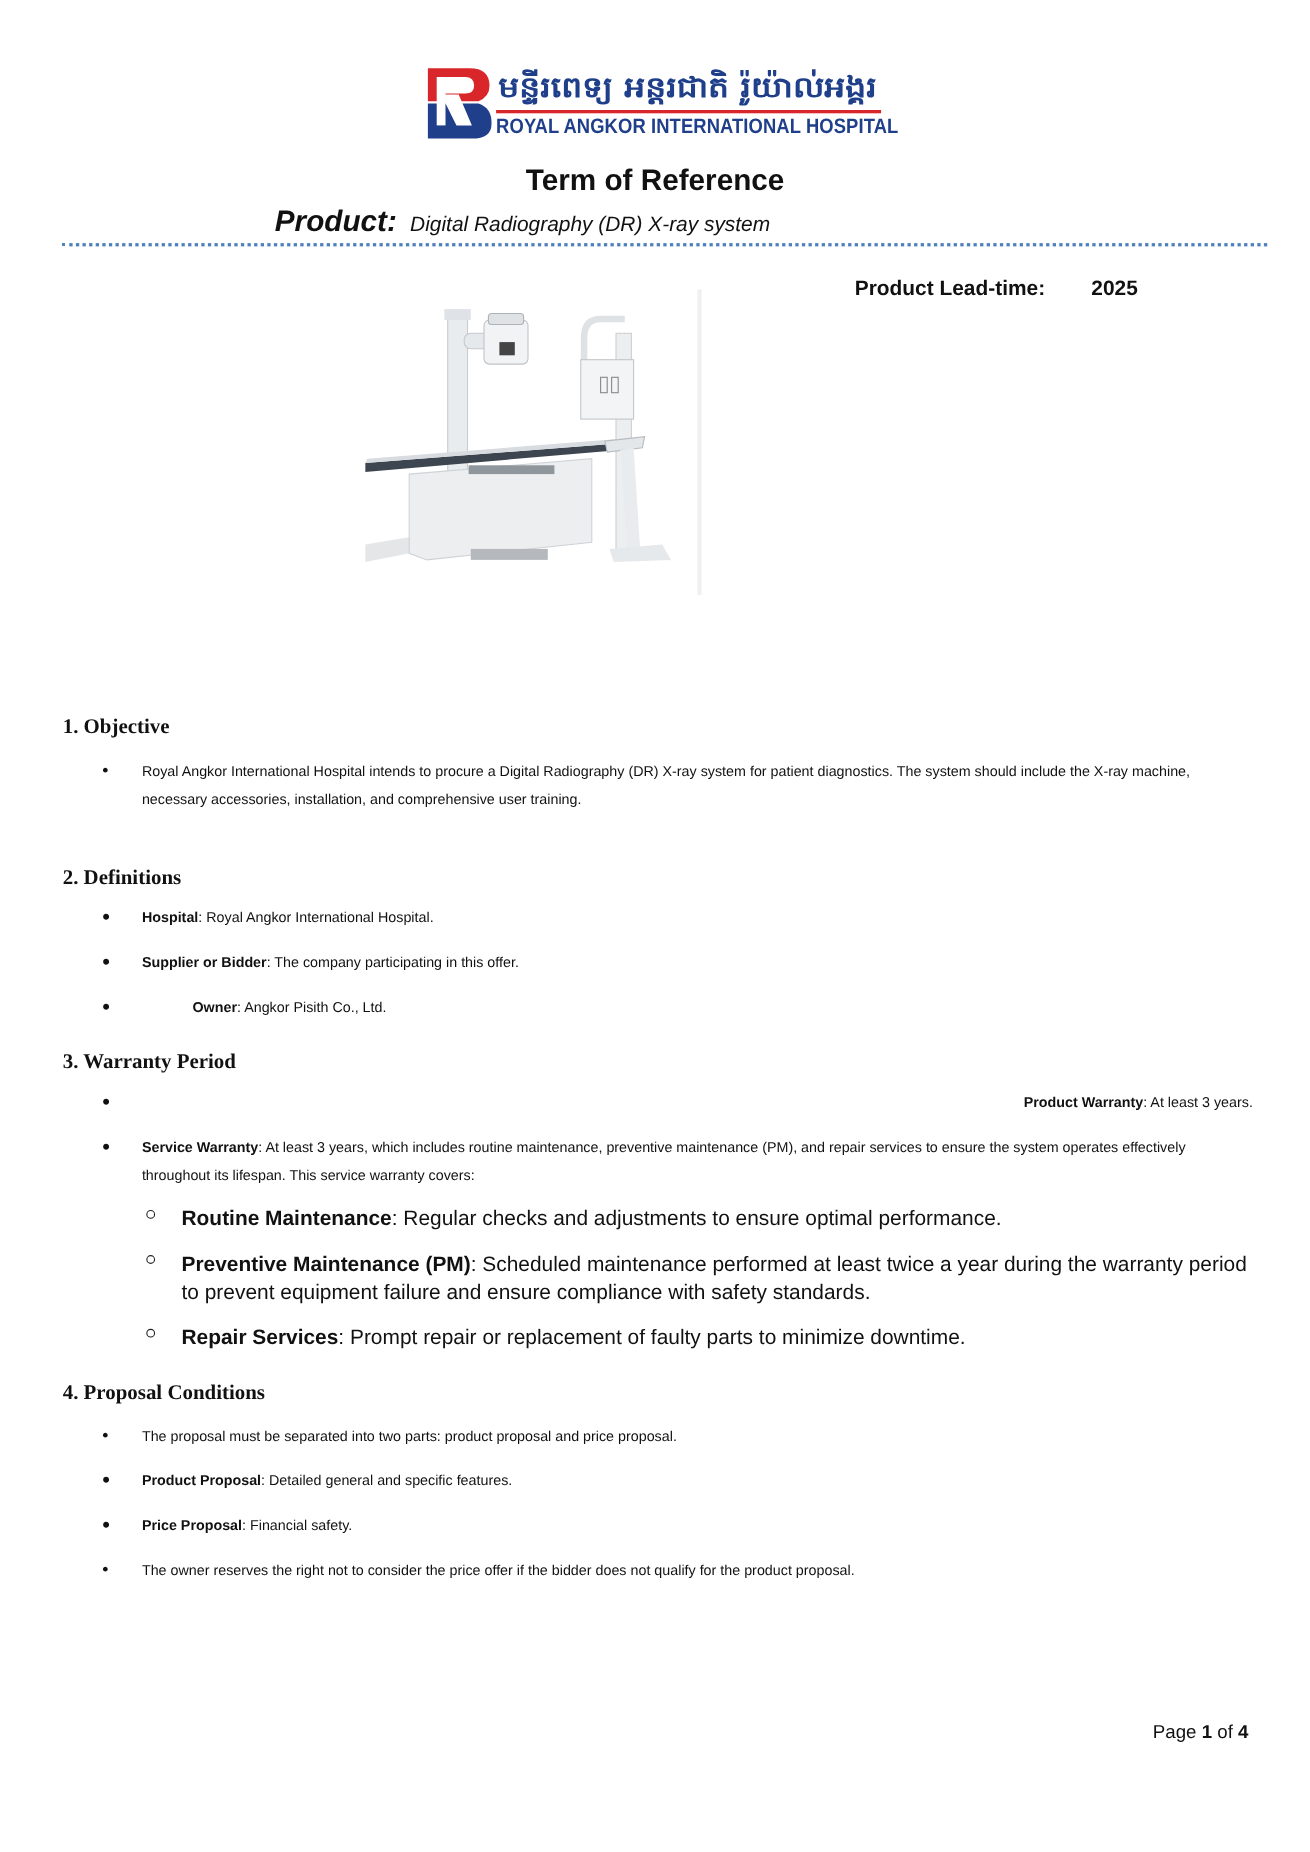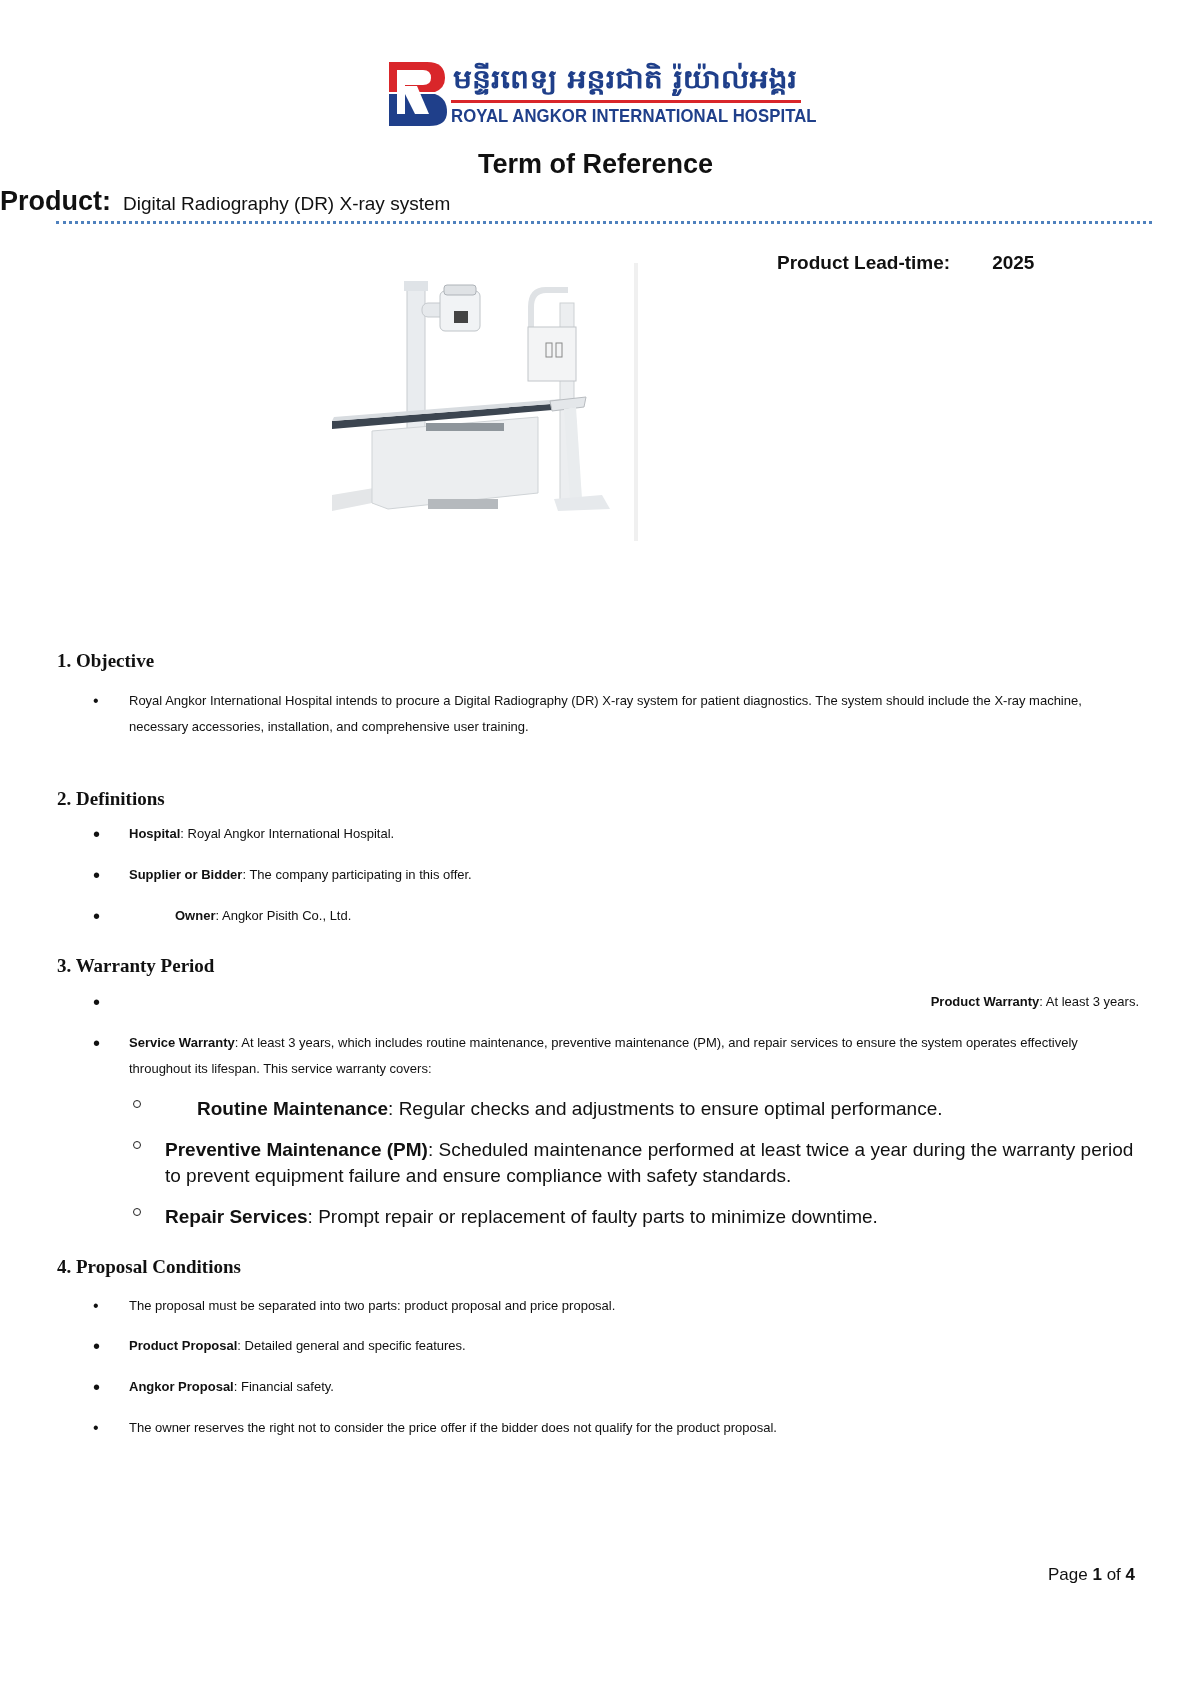--- a/index.html
+++ b/index.html
@@ -7,21 +7,21 @@
   .abs { position:absolute; }
 
   
   #logo { left:383px; top:56px; width:420px; height:76px; }
   #logo .mark { position:absolute; left:0; top:2px; width:64px; height:70px; }
   #logo .khmer { position:absolute; left:68px; top:2px; height:38px; width:350px; }
   #logo .redline { position:absolute; left:68px; top:44px; width:350px; height:3px; background:#d9262a; }
   #logo .eng { position:absolute; left:68px; top:49px; font-family:"Liberation Sans", sans-serif; font-weight:bold; font-size:19px; color:#1f3f8a; letter-spacing:0.1px; white-space:nowrap; transform:scaleX(0.88); transform-origin:left top; }
 
   #title { left:0; width:1191px; top:149px; text-align:center; font-size:27px; font-weight:bold; }
-  #product-line { left:0; width:950px; top:186px; text-align:left; white-space:nowrap; }
+  #product-line { left:0; width:950px; top:186px; text-align:center; white-space:nowrap;font-style:italic; }
   #product-line .lbl { font-size:27px; font-weight:bold; }
   #product-line .val { font-size:19px; margin-left:12px; }
 
   #divider { left:56px; top:221px; width:1096px; height:0; border-top:3px dotted #4f81bd; }
 
   #leadtime { left:777px; top:252px; font-size:19px; font-weight:bold; white-space:nowrap; }
   #leadtime .v { margin-left:42px; }
 
   #product-image { left:332px; top:263px; width:306px; height:278px; }
 
@@ -123,21 +123,21 @@
   <b>Product Warranty</b><span>: At least 3 years.</span>
 </div>
 <div class="bullet big" style="top:1030px;">•</div>
 <div class="item" style="top:1030px;">
   <b>Service Warranty</b><span>: At least 3 years, which includes routine maintenance, preventive maintenance (PM), and repair services to ensure the system operates effectively throughout its lifespan. This service warranty covers:</span>
 </div>
 
 <div class="sub-bullet" style="top:1100px;">
     <span></span>
   </div>
-<div class="sub-item" style="top:1096px;margin-left:32px;">
+<div class="sub-item" style="top:1096px;">
   <b>Routine Maintenance</b><span>: Regular checks and adjustments to ensure optimal performance.</span>
 </div>
 <div class="sub-bullet" style="top:1141px;">
     <span></span>
   </div>
 <div class="sub-item" style="top:1137px;">
   <b>Preventive Maintenance (PM)</b><span>: Scheduled maintenance performed at least twice a year during the warranty period to prevent equipment failure and ensure compliance with safety standards.</span>
 </div>
 <div class="sub-bullet" style="top:1208px;">
     <span></span>
@@ -150,21 +150,21 @@
 <div class="bullet" style="top:1293px;">•</div>
 <div class="item" style="top:1293px;">
   <b></b><span>The proposal must be separated into two parts: product proposal and price proposal.</span>
 </div>
 <div class="bullet big" style="top:1333px;">•</div>
 <div class="item" style="top:1333px;">
   <b>Product Proposal</b><span>: Detailed general and specific features.</span>
 </div>
 <div class="bullet big" style="top:1374px;">•</div>
 <div class="item" style="top:1374px;">
-  <b>Angkor Proposal</b><span>: Financial safety.</span>
+  <b>Price Proposal</b><span>: Financial safety.</span>
 </div>
 <div class="bullet" style="top:1415px;">•</div>
 <div class="item" style="top:1415px; width:1050px;">
   <b></b><span>The owner reserves the right not to consider the price offer if the bidder does not qualify for the product proposal.</span>
 </div>
 
 <div id="page-num" class="abs">
   <span>Page</span>
   <b>1</b>
   <span>of</span>

